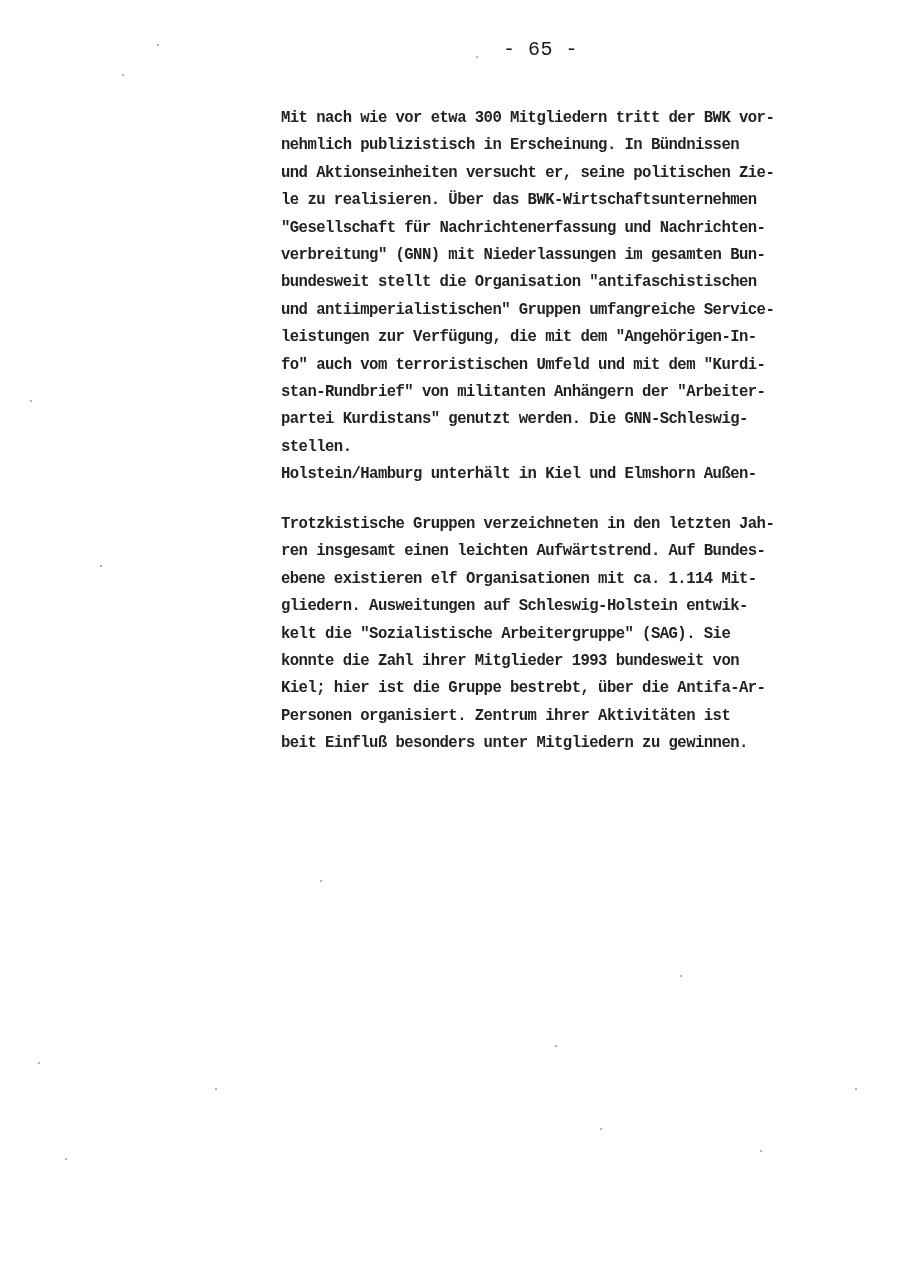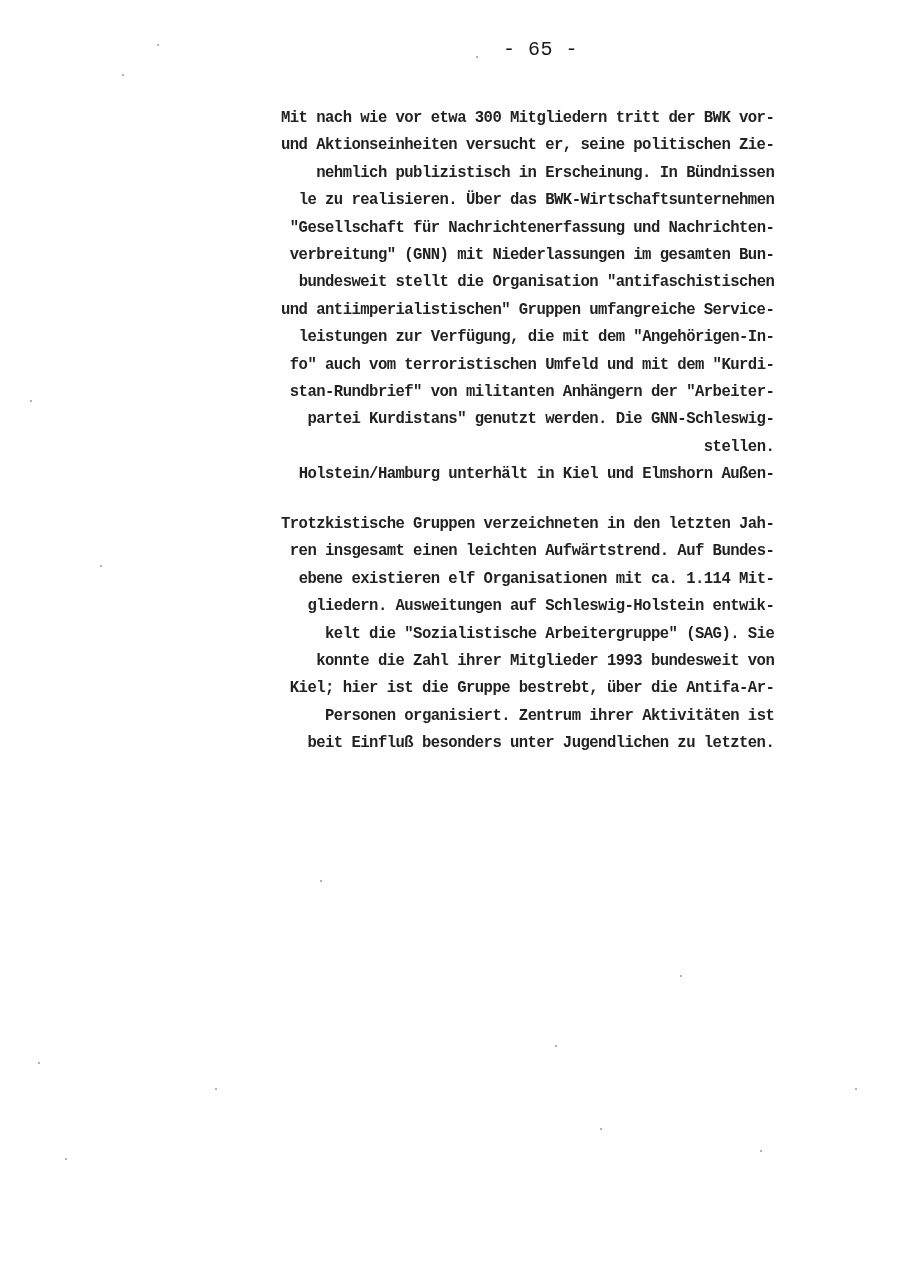--- a/index.html
+++ b/index.html
@@ -30,41 +30,40 @@
     }
     .line {
       display: block;
       white-space: pre;
       font-size: 15.6px;
       line-height: 27.4px;
       height: 27.4px;
       font-weight: bold;
       letter-spacing: -0.55px;
       color: #222222;
-      text-align: right;
     }
     #para-1 { top: 105px; }
     #para-2 { top: 511px; }
     .speck {
       position: absolute;
       width: 2px;
       height: 2px;
       background: #9a9a9a;
       border-radius: 1px;
     }
   </style>
 </head>
 <body>
 
 <div class="page-number">- 65 -</div>
 
 <div id="para-1" class="paragraph">
   <span class="line">Mit nach wie vor etwa 300 Mitgliedern tritt der BWK vor-</span>
+  <span class="line">nehmlich publizistisch in Erscheinung. In Bündnissen</span>
   <span class="line">und Aktionseinheiten versucht er, seine politischen Zie-</span>
-  <span class="line">nehmlich publizistisch in Erscheinung. In Bündnissen</span>
   <span class="line">le zu realisieren. Über das BWK-Wirtschaftsunternehmen</span>
   <span class="line">"Gesellschaft für Nachrichtenerfassung und Nachrichten-</span>
   <span class="line">verbreitung" (GNN) mit Niederlassungen im gesamten Bun-</span>
   <span class="line">bundesweit stellt die Organisation "antifaschistischen</span>
   <span class="line">und antiimperialistischen" Gruppen umfangreiche Service-</span>
   <span class="line">leistungen zur Verfügung, die mit dem "Angehörigen-In-</span>
   <span class="line">fo" auch vom terroristischen Umfeld und mit dem "Kurdi-</span>
   <span class="line">stan-Rundbrief" von militanten Anhängern der "Arbeiter-</span>
   <span class="line">partei Kurdistans" genutzt werden. Die GNN-Schleswig-</span>
   <span class="line">stellen.</span>
@@ -73,21 +72,21 @@
 
 <div id="para-2" class="paragraph">
   <span class="line">Trotzkistische Gruppen verzeichneten in den letzten Jah-</span>
   <span class="line">ren insgesamt einen leichten Aufwärtstrend. Auf Bundes-</span>
   <span class="line">ebene existieren elf Organisationen mit ca. 1.114 Mit-</span>
   <span class="line">gliedern. Ausweitungen auf Schleswig-Holstein entwik-</span>
   <span class="line">kelt die "Sozialistische Arbeitergruppe" (SAG). Sie</span>
   <span class="line">konnte die Zahl ihrer Mitglieder 1993 bundesweit von</span>
   <span class="line">Kiel; hier ist die Gruppe bestrebt, über die Antifa-Ar-</span>
   <span class="line">Personen organisiert. Zentrum ihrer Aktivitäten ist</span>
-  <span class="line">beit Einfluß besonders unter Jugendlichen zu letzten.</span>
+  <span class="line">beit Einfluß besonders unter Mitgliedern zu gewinnen.</span>
 </div>
 
 <div class="speck" style="left:157px;top:44px;"></div>
 <div class="speck" style="left:122px;top:74px;"></div>
 <div class="speck" style="left:476px;top:56px;"></div>
 <div class="speck" style="left:30px;top:400px;"></div>
 <div class="speck" style="left:100px;top:565px;"></div>
 <div class="speck" style="left:320px;top:880px;"></div>
 <div class="speck" style="left:680px;top:975px;"></div>
 <div class="speck" style="left:555px;top:1045px;"></div>

